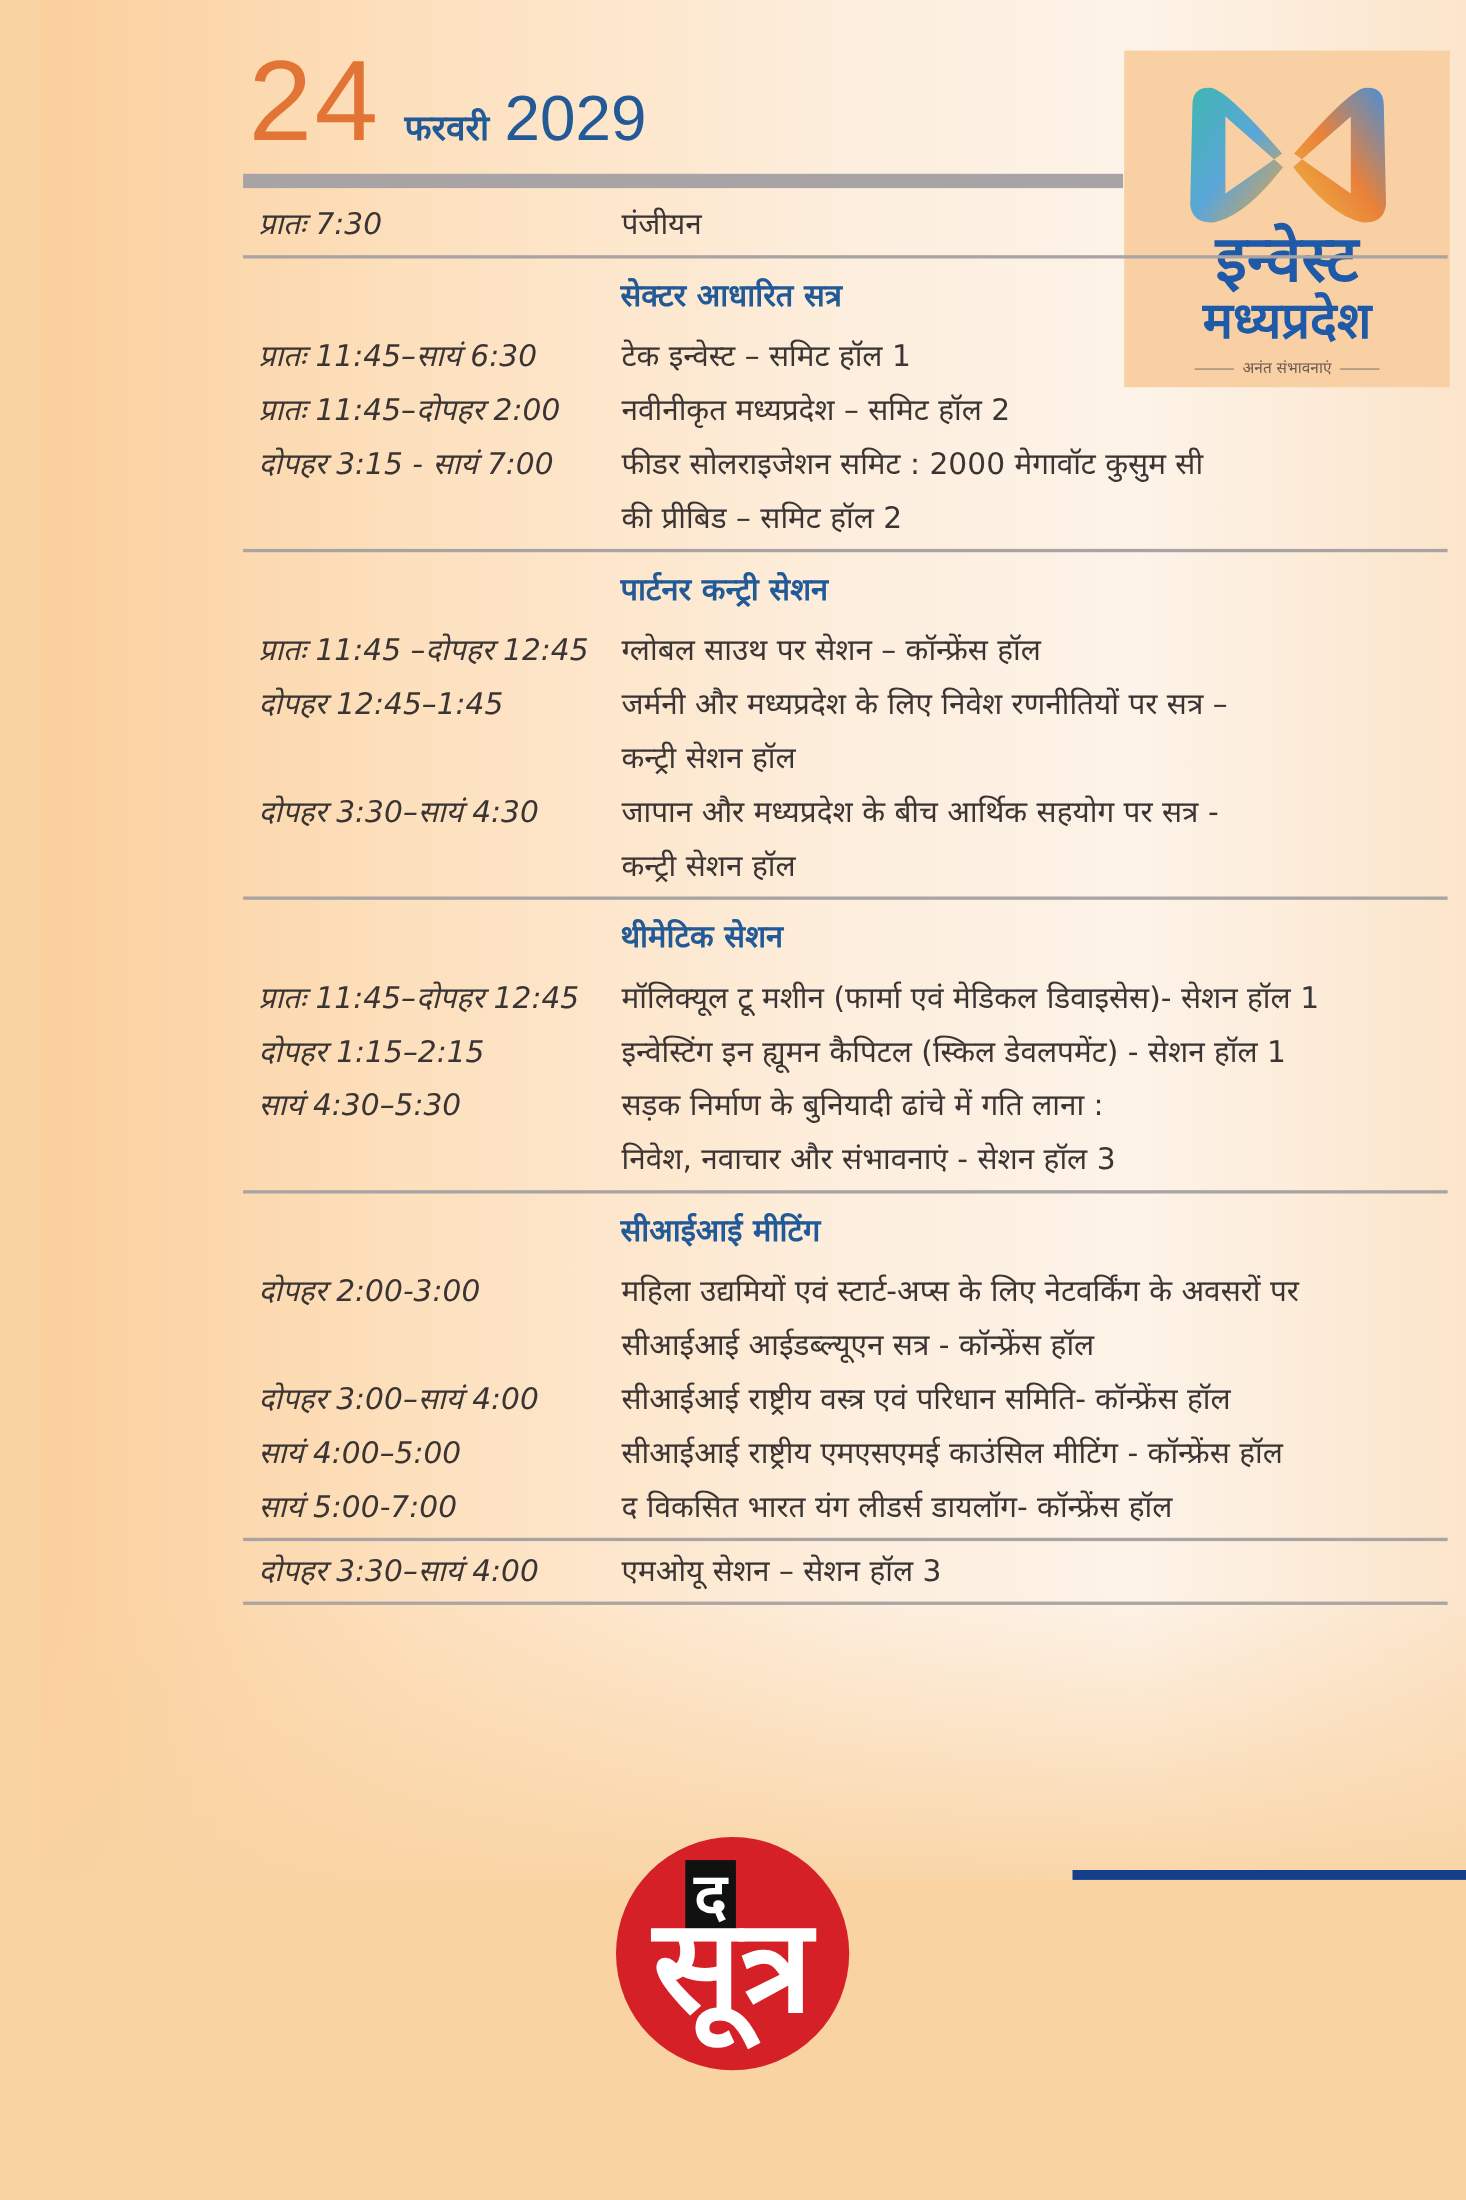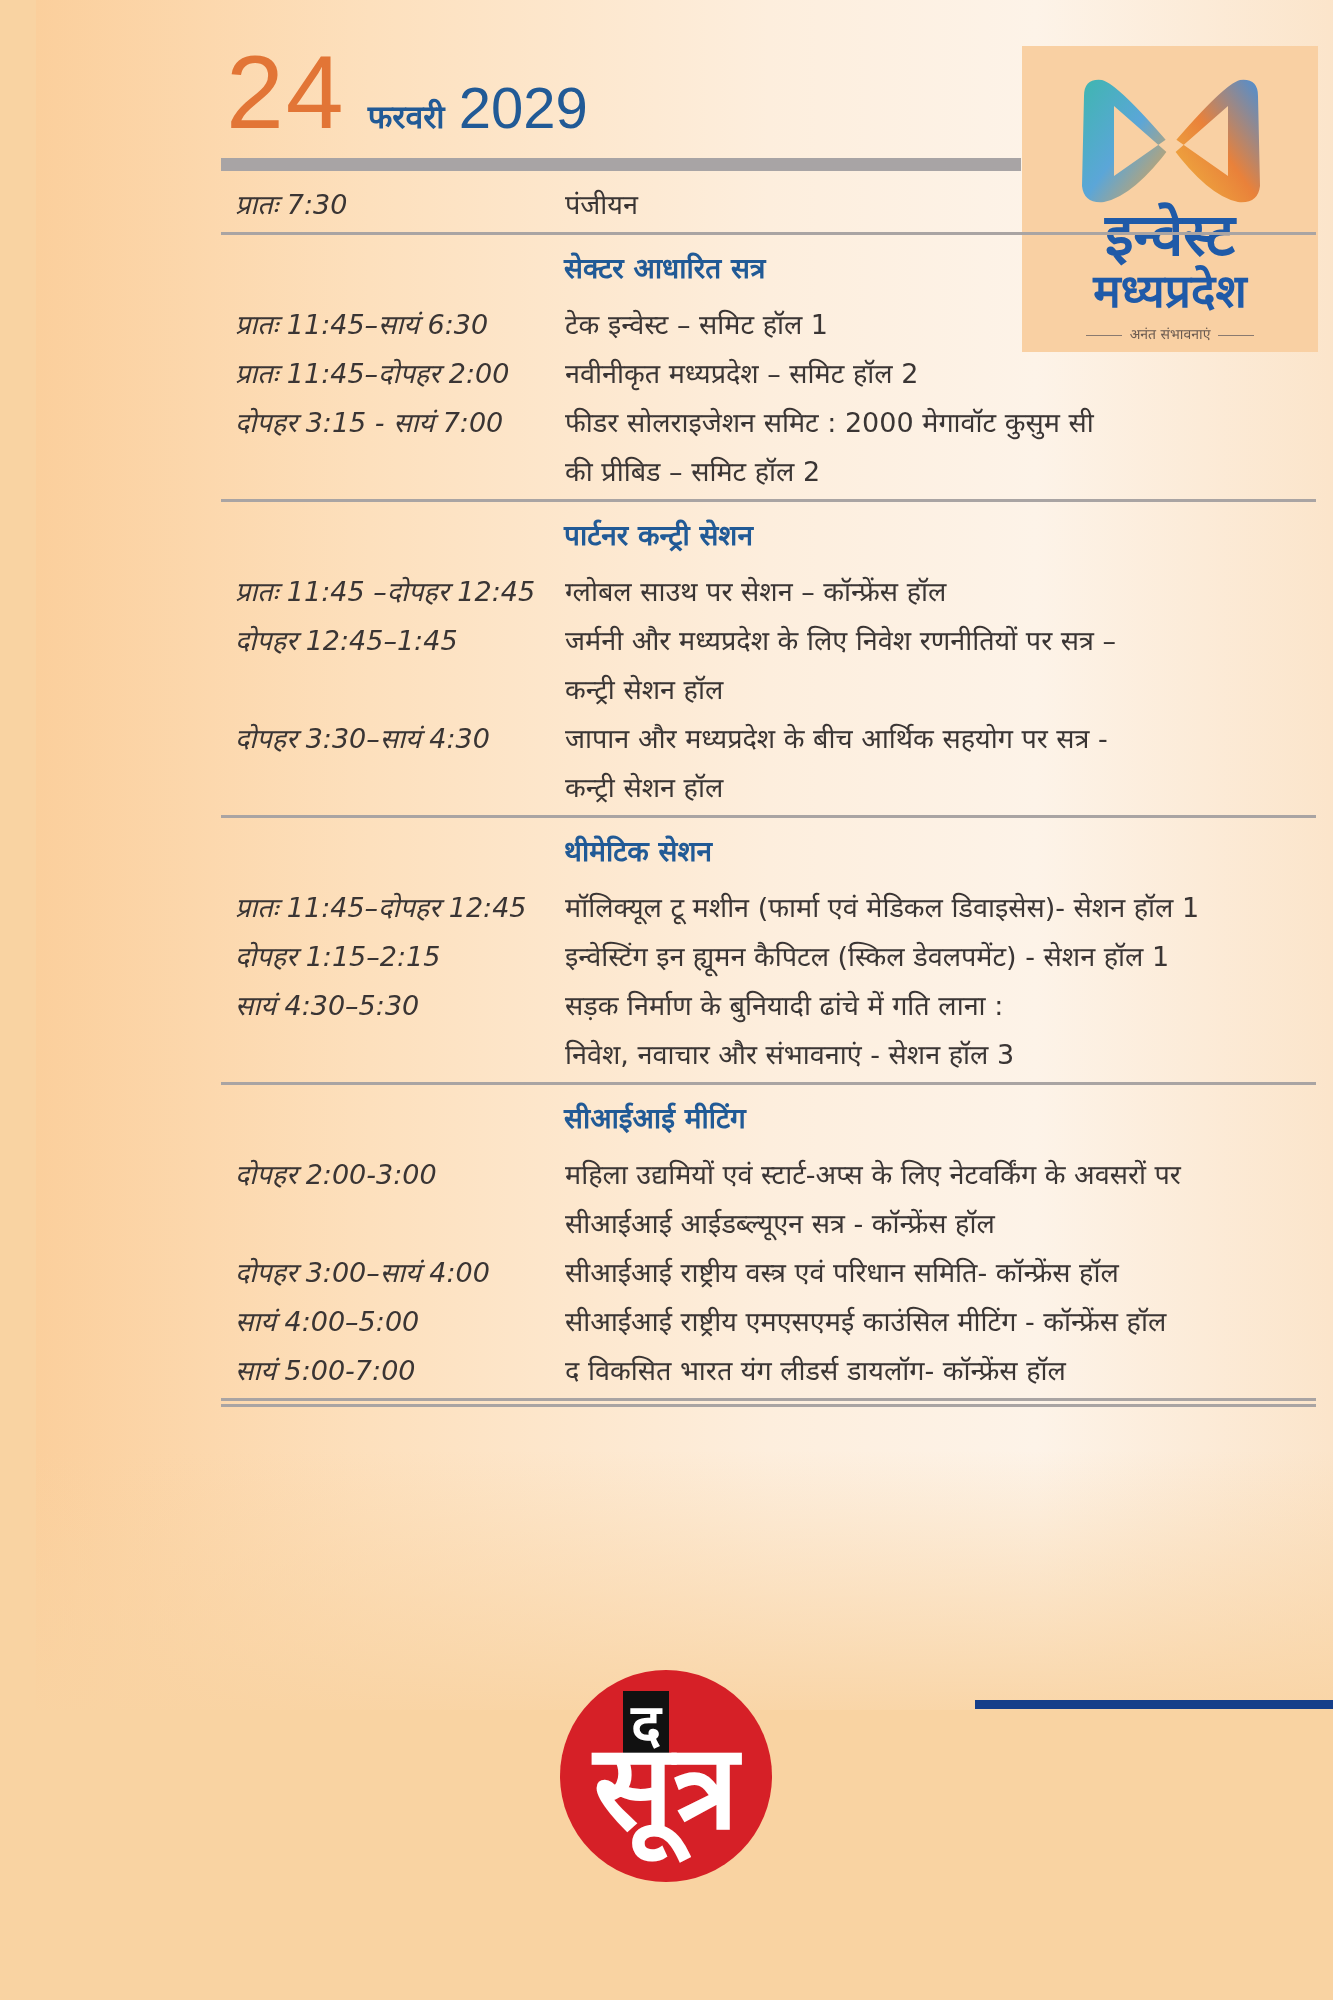--- a/index.html
+++ b/index.html
@@ -168,20 +168,24 @@
     <div class="row">
       <span class="time">सायं 4:00–5:00</span>
       <span class="event">सीआईआई राष्ट्रीय एमएसएमई काउंसिल मीटिंग - कॉन्फ्रेंस हॉल</span>
     </div>
     <div class="row">
       <span class="time">सायं 5:00-7:00</span>
       <span class="event">द विकसित भारत यंग लीडर्स डायलॉग- कॉन्फ्रेंस हॉल</span>
     </div>
     <div class="divider"></div>
 
+    <div class="row">
+      <span class="time">दोपहर 3:30–सायं 4:00</span>
+      <span class="event">एमओयू सेशन – सेशन हॉल 3</span>
+    </div>
     <div class="divider"></div>
   </div>
 </div>
 
 <div class="bottom-bar"></div>
 
 <div class="sutra">
   <div class="sutra-da">द</div>
   <div class="sutra-word">सूत्र</div>
 </div>

